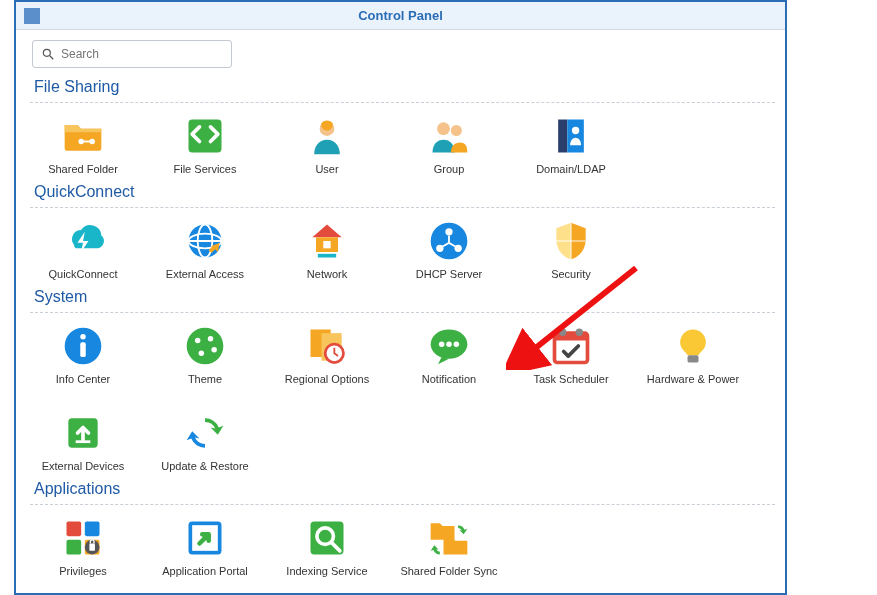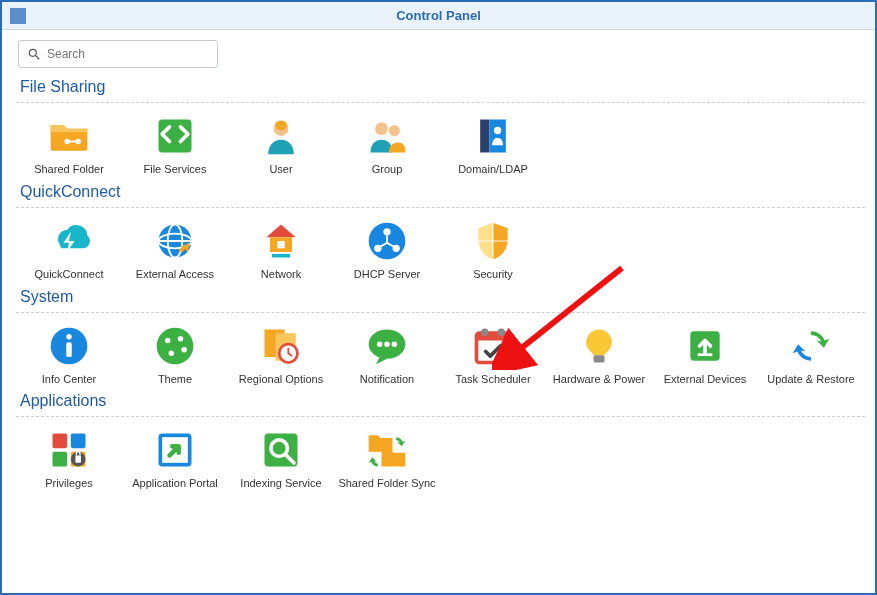--- a/index.html
+++ b/index.html
@@ -1,28 +1,28 @@
 <!DOCTYPE html>
 <html><head>
 <meta charset="utf-8">
 <style>
   * { box-sizing: border-box; margin: 0; padding: 0; }
   html, body { width: 877px; height: 595px; font-family: Arial, Helvetica, sans-serif; background: #fff; }
-  .window-border { width: 877px; height: 595px; border: 2px solid #2a6db5; background: #fff; display: flex; flex-direction: column; overflow: hidden; }
+  .window-border { width: 773px; height: 595px; border: 2px solid #2a6db5; background: #fff; display: flex; flex-direction: column; overflow: hidden; margin-left: 14px; }
   .titlebar { height: 28px; background: linear-gradient(#eaf2fb, #eaf2fb); border-bottom: 1px solid #d0d9e3; display: flex; align-items: center; position: relative; }
   .titlebar .app-icon { width: 16px; height: 16px; margin-left: 8px; background: #5a8fcc; display: inline-block; }
   .titlebar .title { position: absolute; left: 0; right: 0; text-align: center; font-size: 13px; font-weight: bold; color: #2a6db5; }
   .content { flex: 1; overflow: auto; padding: 6px 10px 10px 14px; }
   .search-wrap { margin: 4px 0 8px 2px; }
   .search { width: 200px; height: 28px; border: 1px solid #c3c9d0; border-radius: 3px; display: flex; align-items: center; padding: 0 8px; background: #fff; }
   .search svg { width: 14px; height: 14px; color: #555; flex-shrink: 0; }
   .search input { border: none; outline: none; font-size: 12px; color: #444; margin-left: 6px; flex: 1; background: transparent; }
   .section-title { font-size: 16px; color: #1f5aa5; padding: 2px 0 4px 4px; font-weight: 400; }
   .dashed { border: none; border-top: 1px dashed #c9cfd6; margin: 2px 0 6px 0; }
-  .grid { display: flex; flex-wrap: wrap; gap: 0; }
+  .grid { display: flex; flex-wrap: wrap; gap: 16px; }
   .item { width: 106px; display: flex; flex-direction: column; align-items: center; padding: 4px 2px; cursor: pointer; }
   .icon-box { width: 46px; height: 46px; display: flex; align-items: center; justify-content: center; margin-bottom: 4px; }
   .icon-box svg { width: 44px; height: 44px; }
   .label { font-size: 11px; color: #333; text-align: center; line-height: 1.25; max-width: 98px; }
   .arrow-overlay { position: absolute; pointer-events: none; }
   .arrow-container { position: relative; }
 </style>
 </head>
 <body>
 

